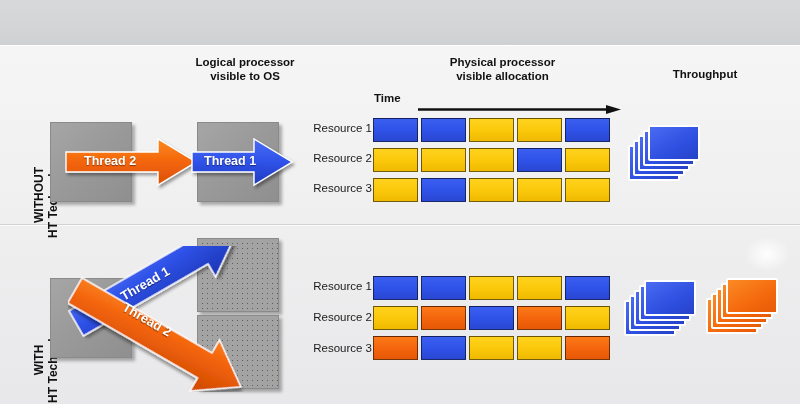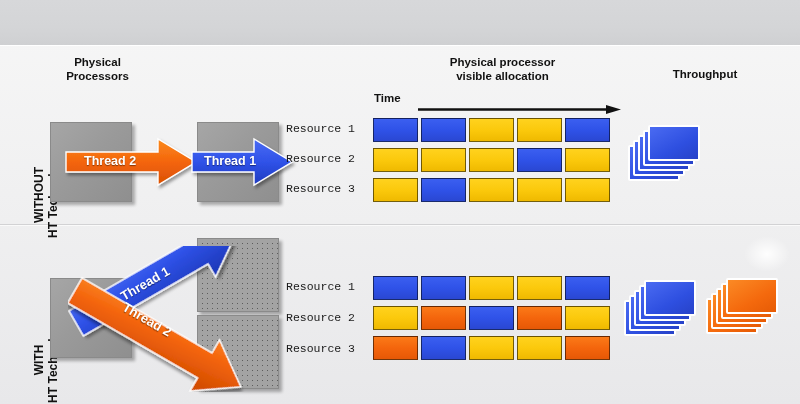--- a/index.html
+++ b/index.html
@@ -84,23 +84,23 @@
     text-shadow:0 1px 1px rgba(0,0,0,.45);
     white-space:nowrap;pointer-events:none;
   }
 
   
   .darrow{position:absolute;}
 
   
   .rgrid{position:absolute;}
   .rlabel{
-    position:absolute;width:86px;
+    position:absolute;width:86px;text-align:right;
     font-size:11.5px;color:#1a1a1a;
-    font-family:Liberation Mono, monospace;
+    font-family:Liberation Sans, sans-serif;
   }
   .cell{
     position:absolute;width:45px;height:24px;
     border:1px solid rgba(0,0,0,.55);
     box-sizing:border-box;
   }
   .c-blue  {background:linear-gradient(180deg,#3b5ff0 0%,#2f52e8 50%,#2a47d2 100%);}
   .c-yellow{background:linear-gradient(180deg,#ffd21e 0%,#fbc90c 50%,#efb900 100%);}
   .c-orange{background:linear-gradient(180deg,#fb7a18 0%,#f4650c 50%,#e65806 100%);}
 
@@ -125,22 +125,22 @@
   }
 </style>
 </head>
 <body>
 
 <div id="stage">
 
   <div id="titlebar"></div>
   <div class="hrule" id="rule-top"></div>
 
-  <div class="colhead" id="ch-phys">Physical
-Processors</div>
+  <div class="colhead" id="ch-log">Logical processor
+visible to OS</div>
   <div class="colhead" id="ch-alloc">Physical processor
 visible allocation</div>
   <div class="colhead" id="ch-thru">Throughput</div>
 
   <div id="time-label">Time</div>
   <div id="time-arrow">
     <svg width="203" height="9" viewBox="0 0 203 9">
       <line x1="0" y1="4.5" x2="190" y2="4.5" stroke="#111" stroke-width="2.6"></line>
       <polygon points="188,0 203,4.5 188,9" fill="#111"></polygon>
     </svg>

